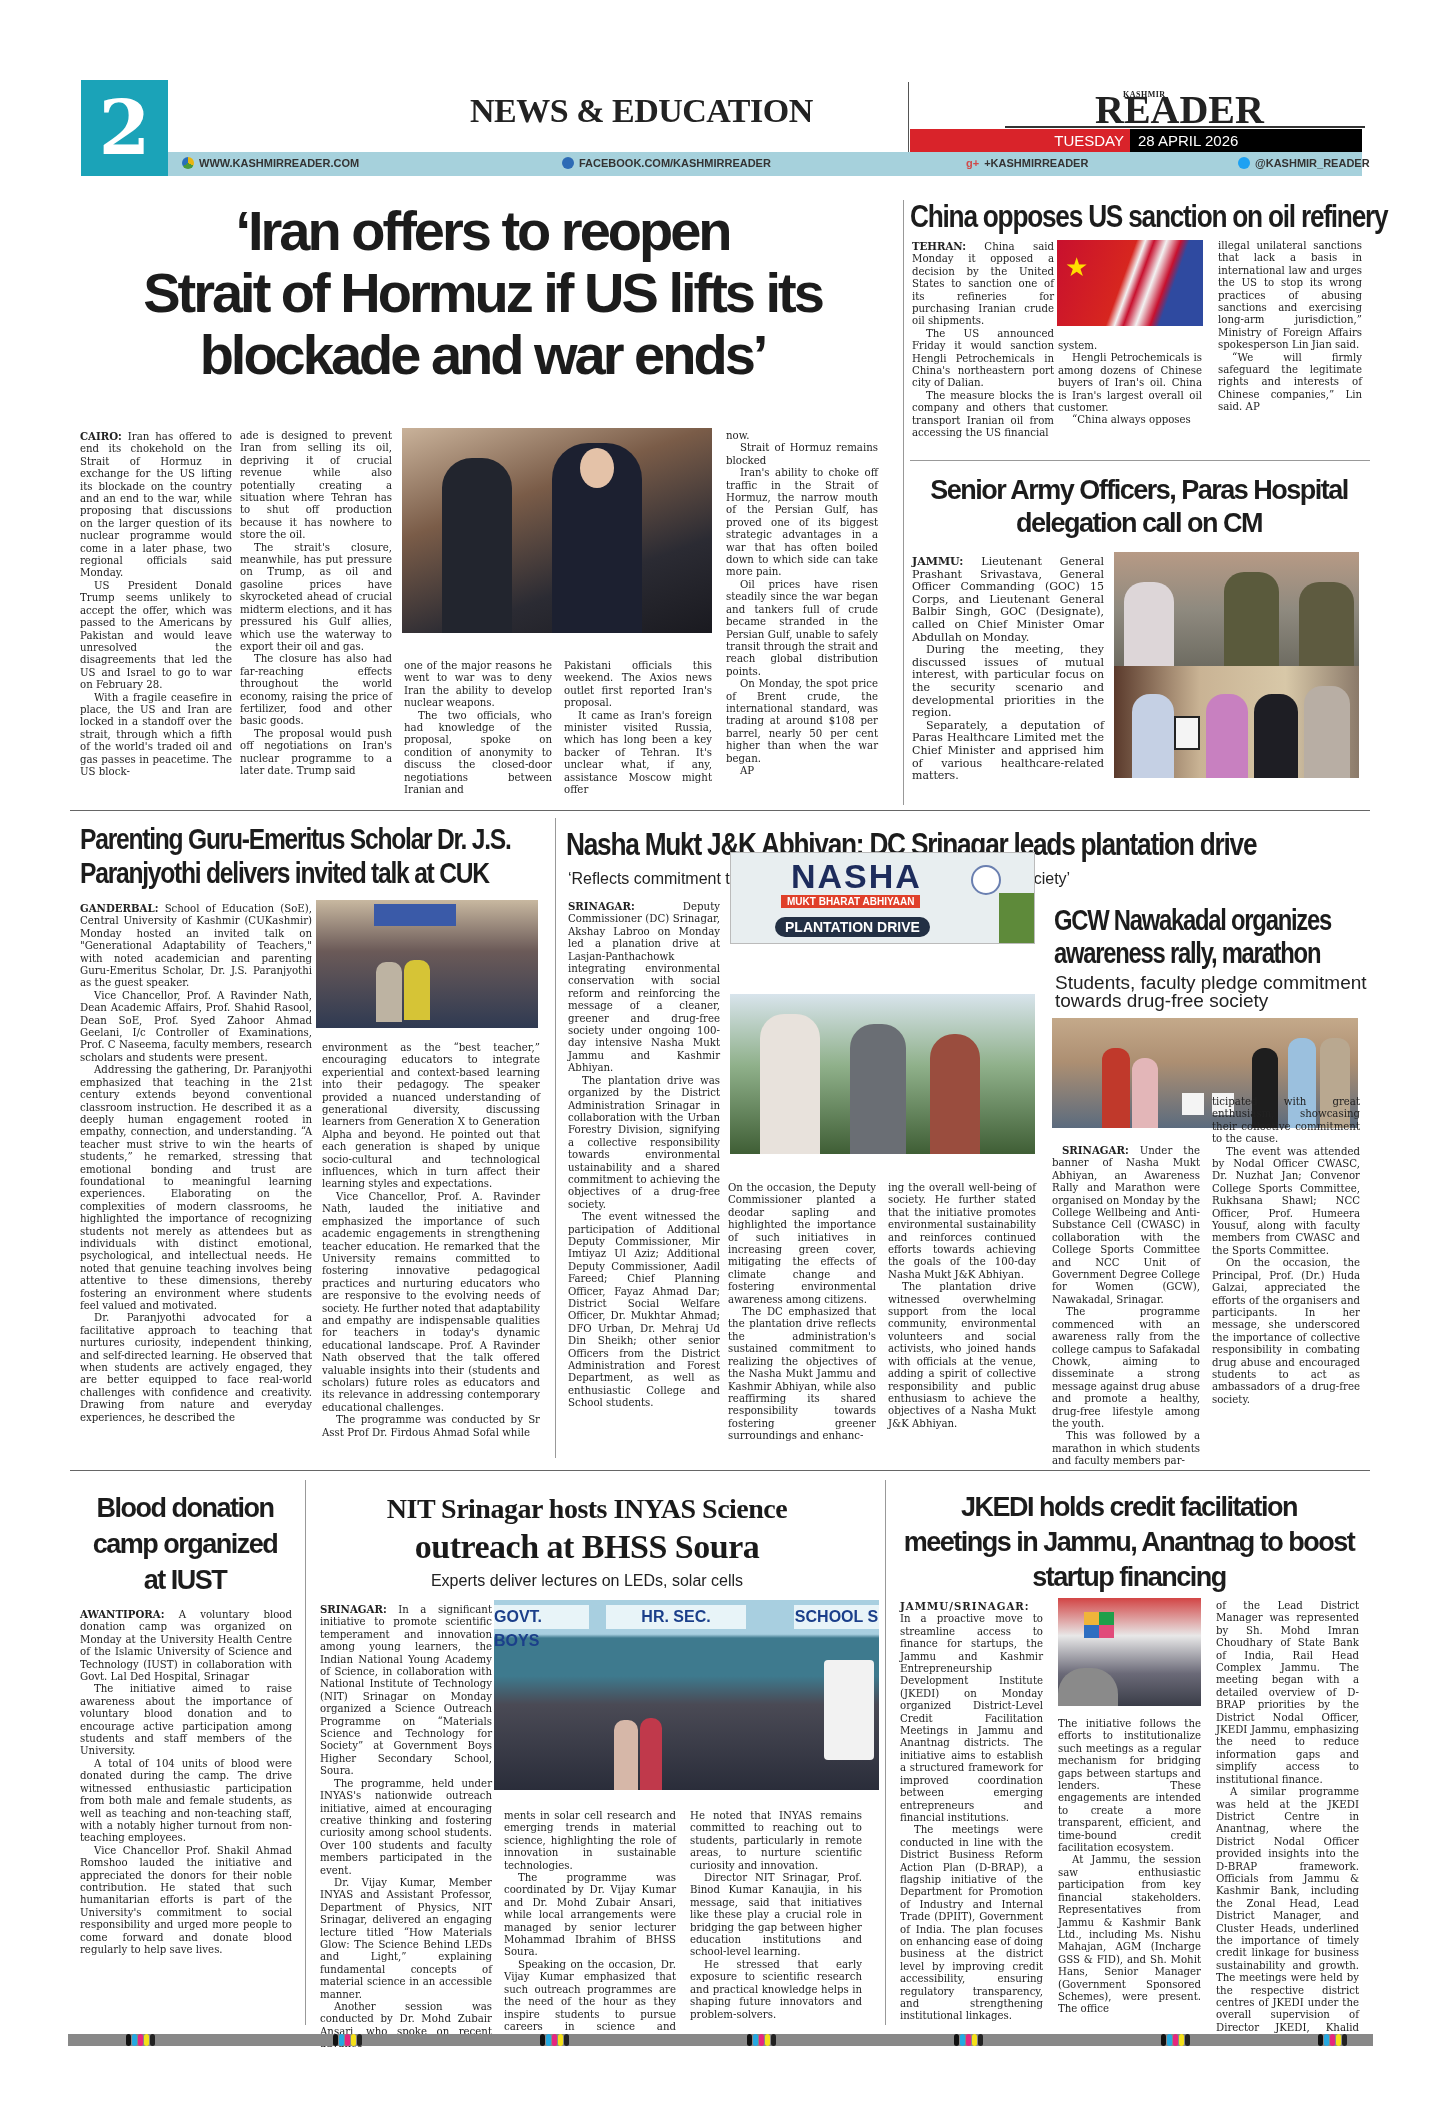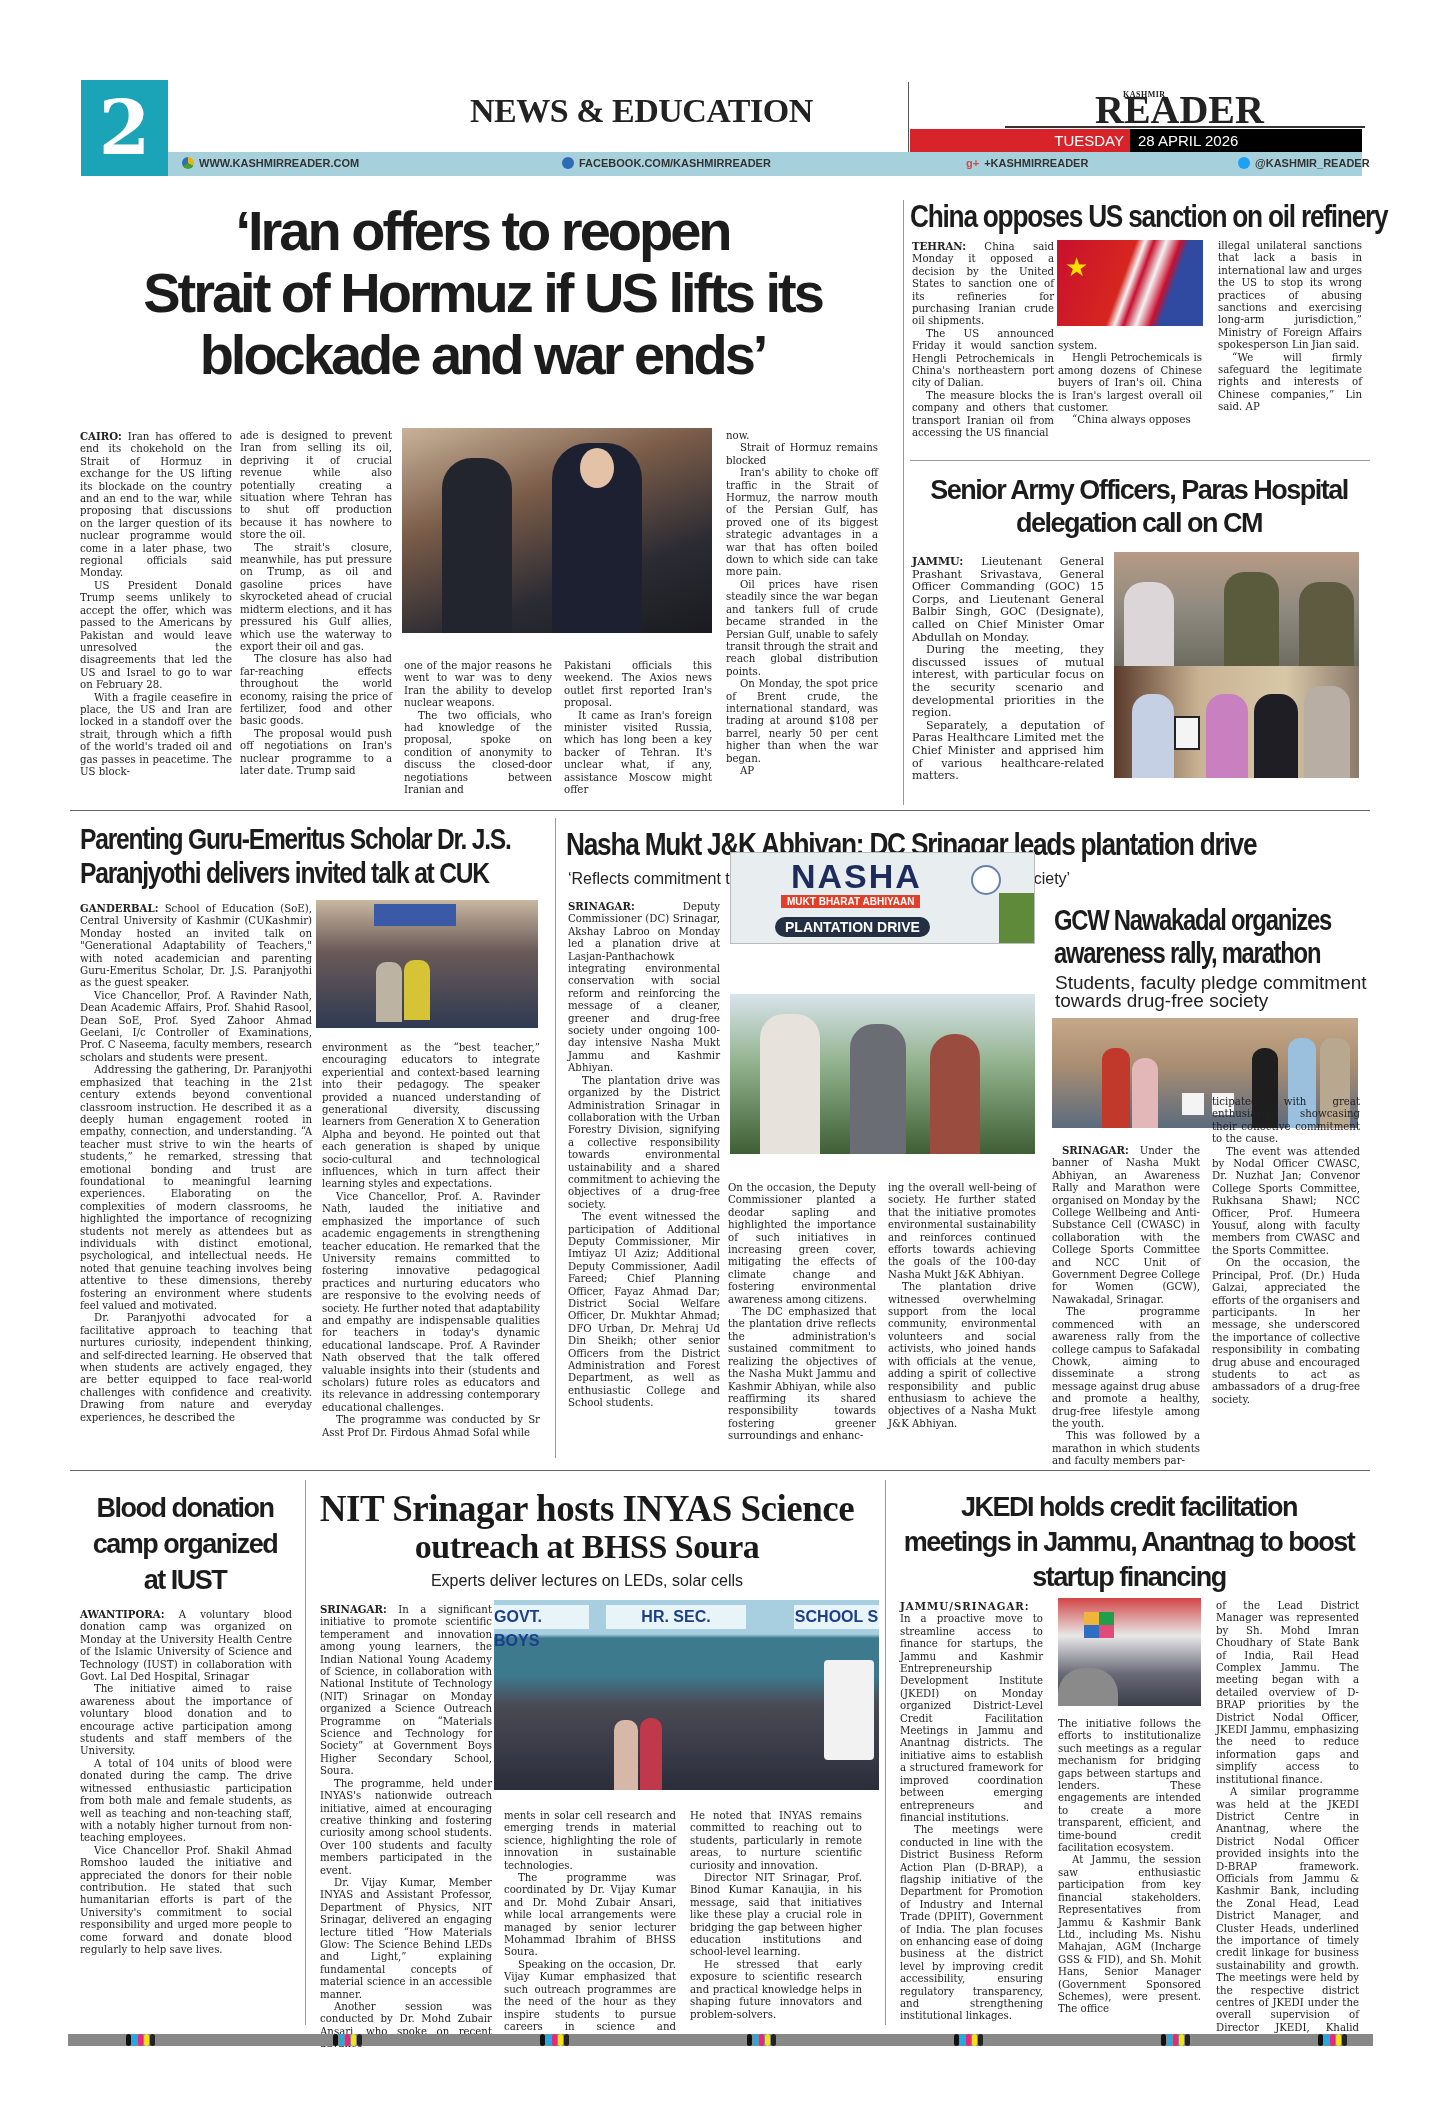--- a/index.html
+++ b/index.html
@@ -242,21 +242,21 @@
 <div class="abs body-text" style="left:80px;top:1608px;width:212px">
   <p><span class="dateline">AWANTIPORA:</span> <span>A voluntary blood donation camp was organized on Monday at the University Health Centre of the Islamic University of Science and Technology (IUST) in collaboration with Govt. Lal Ded Hospital, Srinagar</span></p>
   <p>The initiative aimed to raise awareness about the importance of voluntary blood donation and to encourage active participation among students and staff members of the University.</p>
   <p>A total of 104 units of blood were donated during the camp. The drive witnessed enthusiastic participation from both male and female students, as well as teaching and non-teaching staff, with a notably higher turnout from non-teaching employees.</p>
   <p>Vice Chancellor Prof. Shakil Ahmad Romshoo lauded the initiative and appreciated the donors for their noble contribution. He stated that such humanitarian efforts is part of the University's commitment to social responsibility and urged more people to come forward and donate blood regularly to help save lives.</p>
 </div>
 
 <div class="abs vr" style="left:305px;top:1480px;height:545px"></div>
 
 <div class="abs" style="left:312px;top:1490px;width:550px">
-  <div style="font-family:'Liberation Serif',serif;font-weight:bold;font-size:37px;line-height:38px;text-align:center;letter-spacing:-0.5px">NIT Srinagar hosts INYAS Science</div>
+  <div style="font-family:'Liberation Serif',serif;font-weight:bold;font-size:28px;line-height:38px;text-align:center;letter-spacing:-0.5px">NIT Srinagar hosts INYAS Science</div>
   <div style="font-family:'Liberation Serif',serif;font-weight:bold;font-size:34px;line-height:38px;text-align:center;letter-spacing:-0.5px">outreach at BHSS Soura</div>
 </div>
 <div class="abs deck" style="left:312px;top:1572px;width:550px;text-align:center;font-size:16px">Experts deliver lectures on LEDs, solar cells</div>
 <div class="abs body-text" style="left:320px;top:1603px;width:172px">
   <p><span class="dateline">SRINAGAR:</span> <span>In a significant initiative to promote scientific temperament and innovation among young learners, the Indian National Young Academy of Science, in collaboration with National Institute of Technology (NIT) Srinagar on Monday organized a Science Outreach Programme on “Materials Science and Technology for Society” at Government Boys Higher Secondary School, Soura.</span></p>
   <p>The programme, held under INYAS's nationwide outreach initiative, aimed at encouraging creative thinking and fostering curiosity among school students. Over 100 students and faculty members participated in the event.</p>
   <p>Dr. Vijay Kumar, Member INYAS and Assistant Professor, Department of Physics, NIT Srinagar, delivered an engaging lecture titled “How Materials Glow: The Science Behind LEDs and Light,” explaining fundamental concepts of material science in an accessible manner.</p>
   <p>Another session was conducted by Dr. Mohd Zubair Ansari, who spoke on recent advance-</p>
 </div>
 <div class="abs photo" style="left:494px;top:1600px;width:385px;height:190px;background:linear-gradient(180deg,#a8cfe0 0%,#a8cfe0 18%,#3e7a8e 20%,#3e7a8e 40%,#4a4a55 55%,#2a2d3a 100%)">

